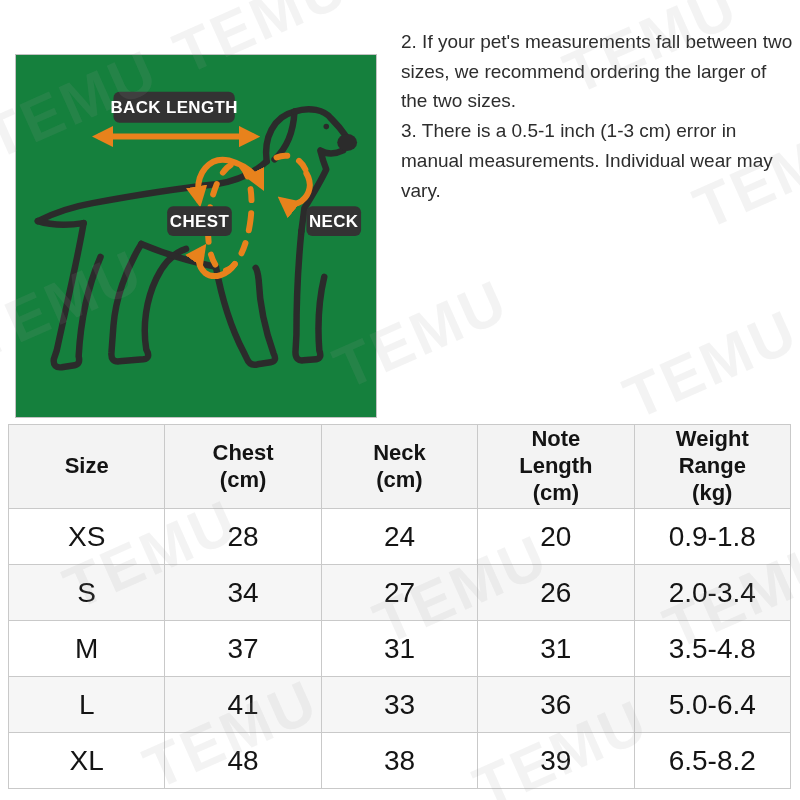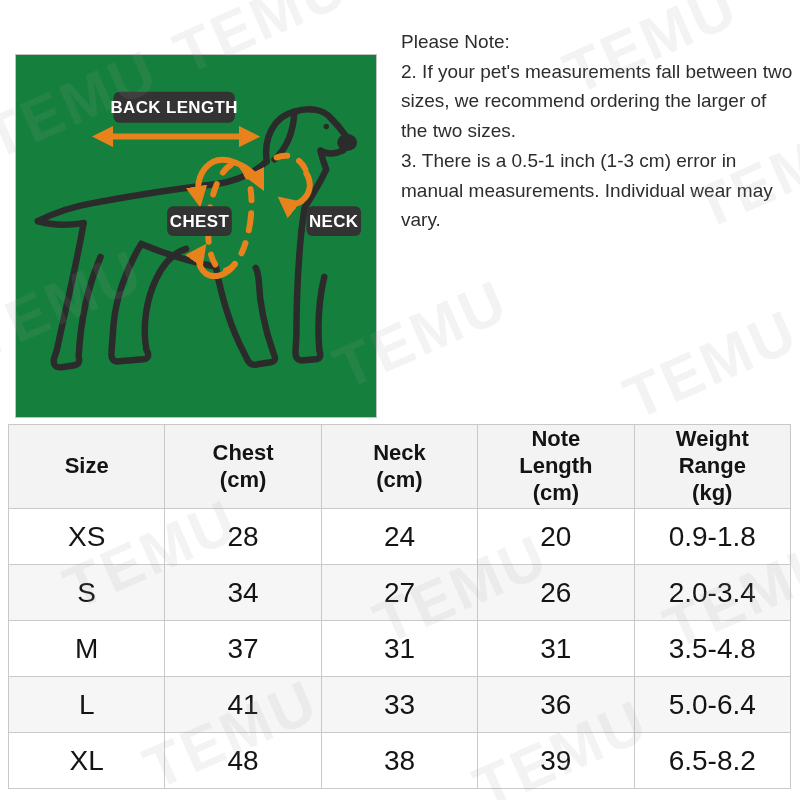--- a/index.html
+++ b/index.html
@@ -159,21 +159,20 @@
         <text class="lbl-text" x="184.5" y="173">CHEST</text>
       </g>
       <g>
         <rect class="lbl-rect" x="292" y="152" width="55" height="30" rx="6"></rect>
         <text class="lbl-text" x="319.5" y="173">NECK</text>
       </g>
     </svg>
   </div>
 
   <div class="note">
-    <p>Please Note:</p>
     <p>2. If your pet's measurements fall between two sizes, we recommend ordering the larger of the two sizes.</p>
     <p>3. There is a 0.5-1 inch (1-3 cm) error in manual measurements. Individual wear may vary.</p>
   </div>
 
   <table class="size-table">
     <thead>
       <tr>
         <th>Size</th>
         <th>Chest
 (cm)</th>

